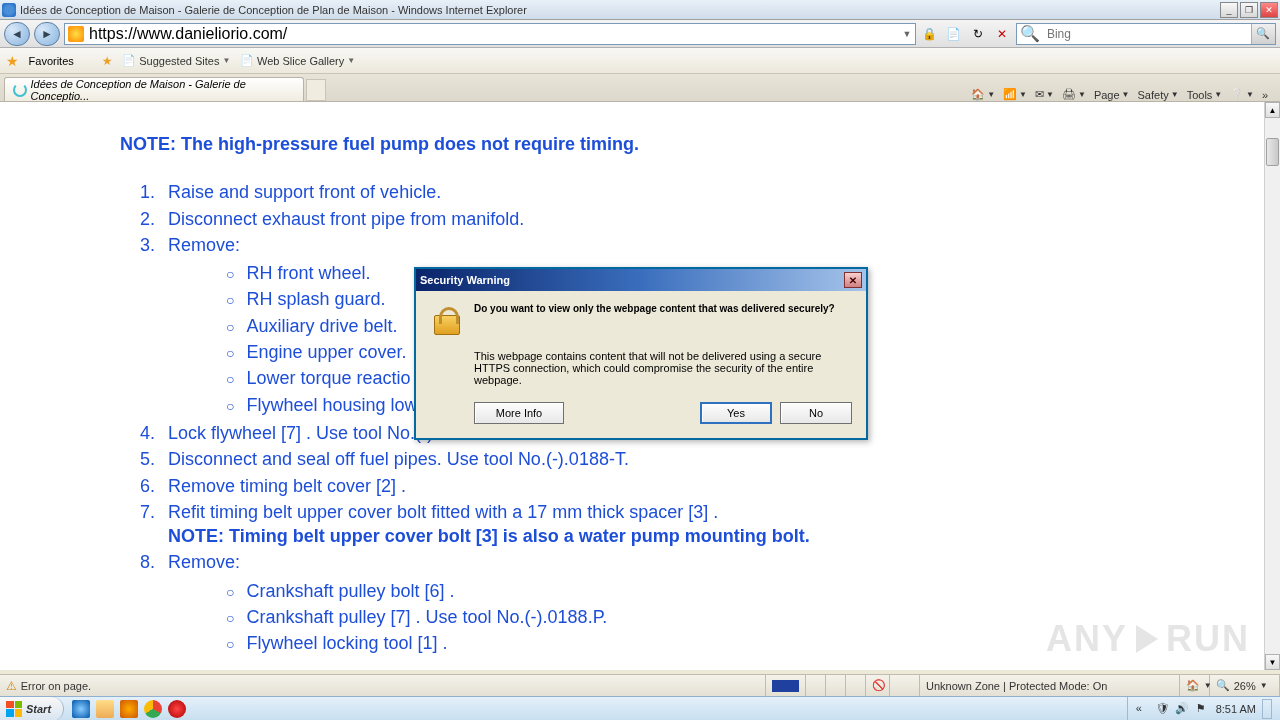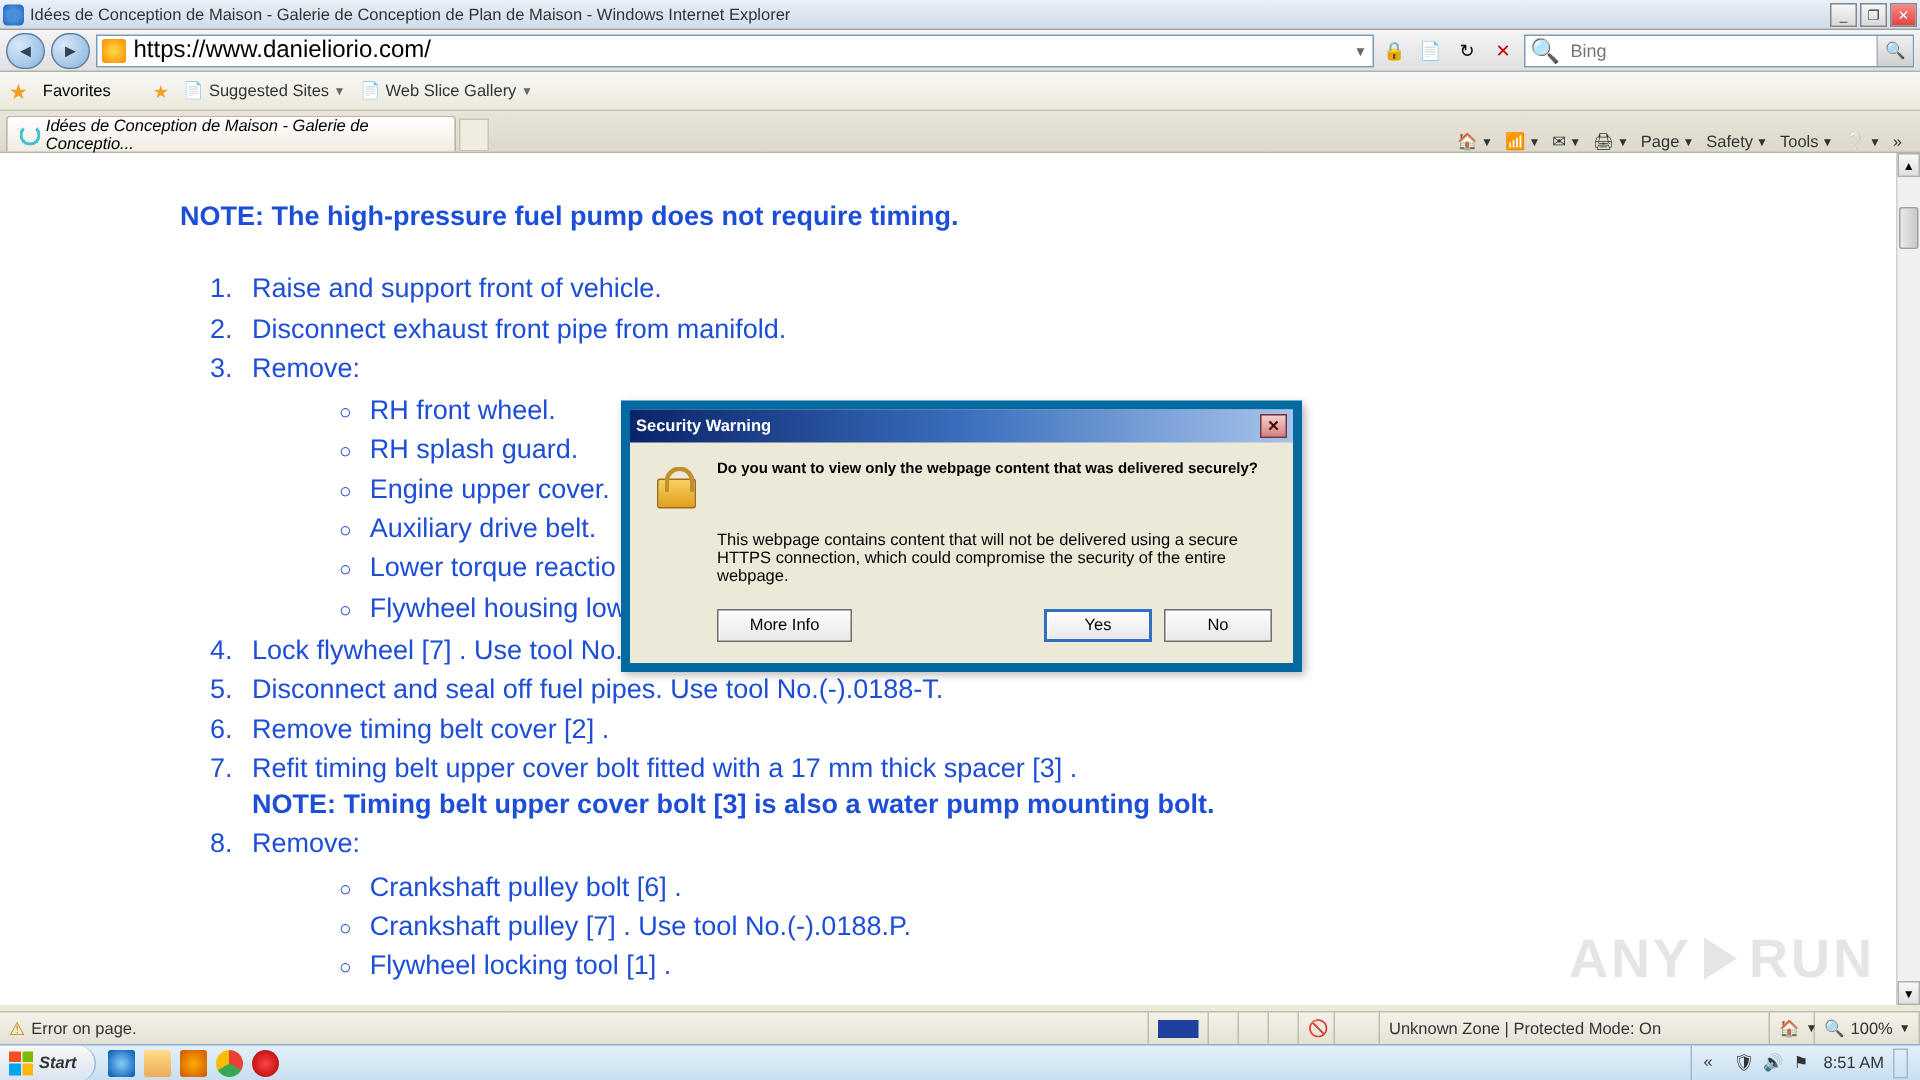--- a/index.html
+++ b/index.html
@@ -50,21 +50,21 @@
 .doc ul li::before { content: "○"; margin-right: 12px; font-size: 14px; }
 .doc .note2 { font-weight: bold; margin-left: 58px; }
 
 
 .vscroll { position: absolute; top: 102px; right: 0; bottom: 50px; width: 16px; background: #f0f0f0; border-left: 1px solid #d0d0d0; }
 .vscroll .arrow { height: 16px; background: linear-gradient(#f8f8f8,#e0e0e0); border: 1px solid #b0b0b0; font-size: 8px; display: flex; align-items: center; justify-content: center; cursor: pointer; }
 .vscroll .thumb { position: absolute; top: 36px; left: 1px; right: 1px; height: 28px; background: linear-gradient(to right,#e8e8e8,#c8c8c8); border: 1px solid #a0a0a0; border-radius: 2px; cursor: pointer; }
 .vscroll .arrow.down { position: absolute; bottom: 0; left: 0; right: 0; }
 
 
-.dialog { position: absolute; left: 414px; top: 267px; width: 454px; background: #ece9d8; border: 6px solid #0369a1; box-shadow: 2px 2px 6px rgba(0,0,0,0.3); }
+.dialog { position: absolute; left: 414px; top: 267px; width: 454px; background: #ece9d8; border: 2px solid #0369a1; box-shadow: 2px 2px 6px rgba(0,0,0,0.3); }
 .dialog-title { height: 22px; background: linear-gradient(to right, #0a246a, #3a6ebd 50%, #a6c4ea); color: #fff; font-size: 11px; font-weight: bold; display: flex; align-items: center; padding: 0 4px; }
 .dialog-title-text { flex: 1; }
 .dialog-close { width: 18px; height: 16px; background: linear-gradient(#f8d0d0,#d08080); border: 1px solid #803030; color: #400; font-size: 10px; display: flex; align-items: center; justify-content: center; cursor: pointer; }
 .dialog-body { padding: 12px 14px 14px 14px; }
 .dialog-msg { display: flex; gap: 12px; }
 .lock-icon { width: 32px; height: 32px; flex-shrink: 0; position: relative; }
 .lock-icon::before { content: ""; position: absolute; left: 4px; top: 12px; width: 24px; height: 18px; background: linear-gradient(#f8d060,#e0a020); border: 1px solid #a07010; border-radius: 2px; }
 .lock-icon::after { content: ""; position: absolute; left: 9px; top: 4px; width: 14px; height: 14px; border: 3px solid #c09030; border-bottom: none; border-radius: 10px 10px 0 0; }
 .dialog-q { font-size: 10px; font-weight: bold; color: #000; margin-bottom: 8px; }
 .dialog-detail { font-size: 11px; color: #000; margin-bottom: 16px; margin-top: 36px; }
@@ -177,22 +177,22 @@
 <div class="content">
   <div class="doc">
     <p class="note">NOTE: The high-pressure fuel pump does not require timing.</p>
     <ol>
       <li>Raise and support front of vehicle.</li>
       <li>Disconnect exhaust front pipe from manifold.</li>
       <li><span>Remove:</span>
         <ul>
           <li>RH front wheel.</li>
           <li>RH splash guard.</li>
+          <li>Auxiliary drive belt.</li>
           <li>Engine upper cover.</li>
-          <li>Auxiliary drive belt.</li>
           <li>Lower torque reactio</li>
           <li>Flywheel housing low</li>
         </ul>
       </li>
       <li>Lock flywheel [7] . Use tool No.(-).0188.F.</li>
       <li>Disconnect and seal off fuel pipes. Use tool No.(-).0188-T.</li>
       <li>Remove timing belt cover [2] .</li>
       <li><span>Refit timing belt upper cover bolt fitted with a 17 mm thick spacer [3] .</span><br>
         <span class="note2" style="margin-left:0">NOTE: Timing belt upper cover bolt [3] is also a water pump mounting bolt.</span>
       </li>
@@ -258,21 +258,21 @@
   <div class="status-seg" style="width:30px"></div>
   <div class="status-seg" style="width:260px">
       <span>Unknown Zone | Protected Mode: On</span>
     </div>
   <div class="status-seg" style="width:30px">
       <span>🏠</span>
       <span style="font-size:8px">▼</span>
     </div>
   <div class="status-seg" style="width:70px">
       <span>🔍</span>
-      <span>100%</span>
+      <span>26%</span>
       <span style="font-size:8px">▼</span>
     </div>
 </div>
 
 <div class="taskbar">
   <div class="start-btn">
     <div class="start-logo">
         <span></span>
         <span></span>
         <span></span>

